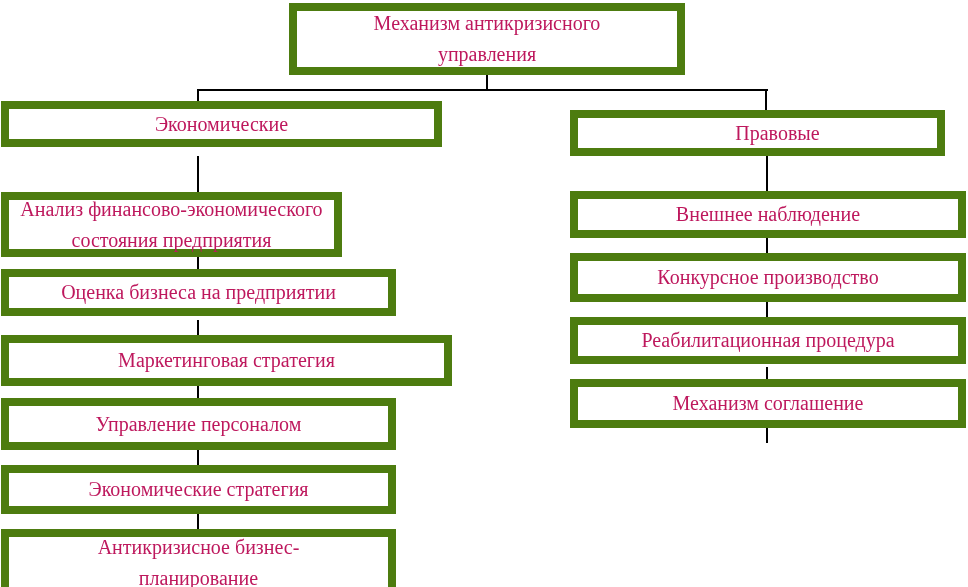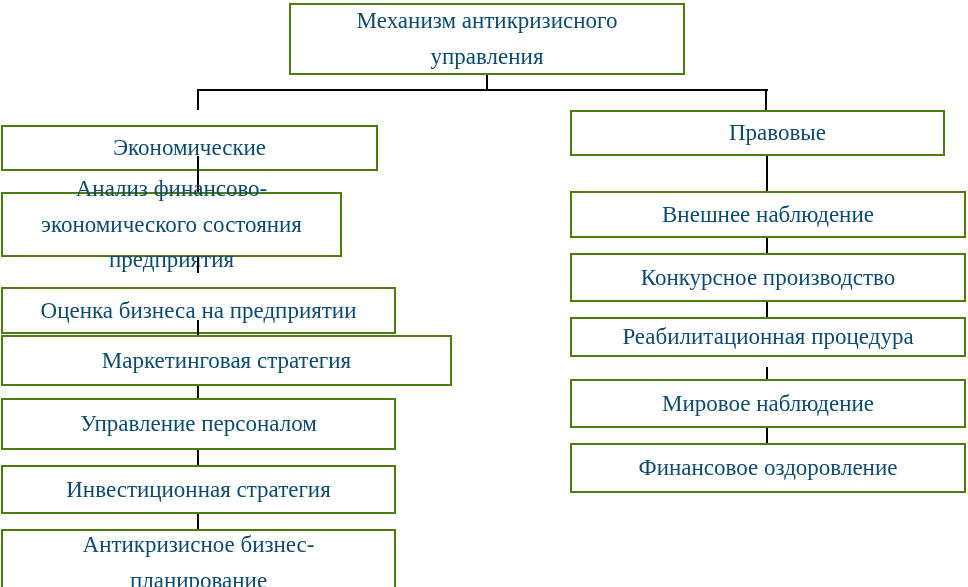--- a/index.html
+++ b/index.html
@@ -7,79 +7,79 @@
     position: relative;
     width: 968px;
     height: 587px;
     background: #ffffff;
     overflow: hidden;
     font-family: "Liberation Serif", "DejaVu Serif", serif;
   }
   .node {
     position: absolute;
     box-sizing: border-box;
-    border: 2px solid #4d7c0f;
+    border: 8px solid #4d7c0f;
     background: #ffffff;
-    color: #0c4a6e;
+    color: #be185d;
     display: flex;
     align-items: center;
     justify-content: center;
     text-align: center;
-    font-size: 23px;
+    font-size: 20px;
     line-height: 1.55;
   }
   .node span { display: inline-block; }
   .line { position: absolute; background: #000000; }
 </style>
 </head>
 <body>
 
 <div id="stage">
 
   <div class="node" style="left:289px; top:3px; width:396px; height:72px;">
     <span style="max-width:310px;">Механизм антикризисного управления</span>
   </div>
 
   <div class="line" style="left:486px; top:75px; width:2px; height:15px;"></div>
   <div class="line" style="left:197px; top:89px; width:571px; height:2px;"></div>
   <div class="line" style="left:197px; top:89px; width:2px; height:21px;"></div>
   <div class="line" style="left:765px; top:89px; width:2px; height:21px;"></div>
 
-  <div class="node" style="left:1px; top:125px; width:377px; height:46px;text-align:center;">
+  <div class="node" style="left:1px; top:101px; width:441px; height:46px;text-align:center;">
     <span>Экономические</span>
   </div>
 
   <div class="line" style="left:197px; top:156px; width:2px; height:36px;"></div>
 
   <div class="node" style="left:1px; top:192px; width:341px; height:65px;">
     <span style="max-width:380px;">Анализ финансово-экономического состояния предприятия</span>
   </div>
 
   <div class="line" style="left:197px; top:257px; width:2px; height:16px;"></div>
 
-  <div class="node" style="left:1px; top:287px; width:395px; height:47px;">
+  <div class="node" style="left:1px; top:269px; width:395px; height:47px;">
     <span>Оценка бизнеса на предприятии</span>
   </div>
 
   <div class="line" style="left:197px; top:320px; width:2px; height:15px;"></div>
 
   <div class="node" style="left:1px; top:335px; width:451px; height:51px;">
     <span>Маркетинговая стратегия</span>
   </div>
 
   <div class="line" style="left:197px; top:386px; width:2px; height:12px;"></div>
 
   <div class="node" style="left:1px; top:398px; width:395px; height:52px;text-align:center;">
     <span>Управление персоналом</span>
   </div>
 
   <div class="line" style="left:197px; top:450px; width:2px; height:15px;"></div>
 
   <div class="node" style="left:1px; top:465px; width:395px; height:49px;">
-    <span>Инвестиционная стратегия</span>
+    <span>Экономические стратегия</span>
   </div>
 
   <div class="line" style="left:197px; top:514px; width:2px; height:15px;"></div>
 
   <div class="node" style="left:1px; top:529px; width:395px; height:68px;">
     <span style="max-width:300px;">Антикризисное бизнес-планирование</span>
   </div>
 
   <div class="node" style="left:570px; top:110px; width:375px; height:46px;padding-left:40px;">
     <span>Правовые</span>
@@ -92,29 +92,26 @@
   </div>
 
   <div class="line" style="left:766px; top:238px; width:2px; height:15px;"></div>
 
   <div class="node" style="left:570px; top:253px; width:396px; height:49px;">
     <span>Конкурсное производство</span>
   </div>
 
   <div class="line" style="left:766px; top:302px; width:2px; height:15px;"></div>
 
-  <div class="node" style="left:570px; top:317px; width:396px; height:40px;">
+  <div class="node" style="left:570px; top:317px; width:396px; height:47px;">
     <span>Реабилитационная процедура</span>
   </div>
 
   <div class="line" style="left:766px; top:367px; width:2px; height:12px;"></div>
 
   <div class="node" style="left:570px; top:379px; width:396px; height:49px;">
-    <span>Мировое наблюдение</span>
+    <span>Механизм соглашение</span>
   </div>
 
   <div class="line" style="left:766px; top:428px; width:2px; height:15px;"></div>
 
-  <div class="node" style="left:570px; top:443px; width:396px; height:50px;">
-    <span>Финансовое оздоровление</span>
-  </div>
 
 </div>
 
 </body></html>

